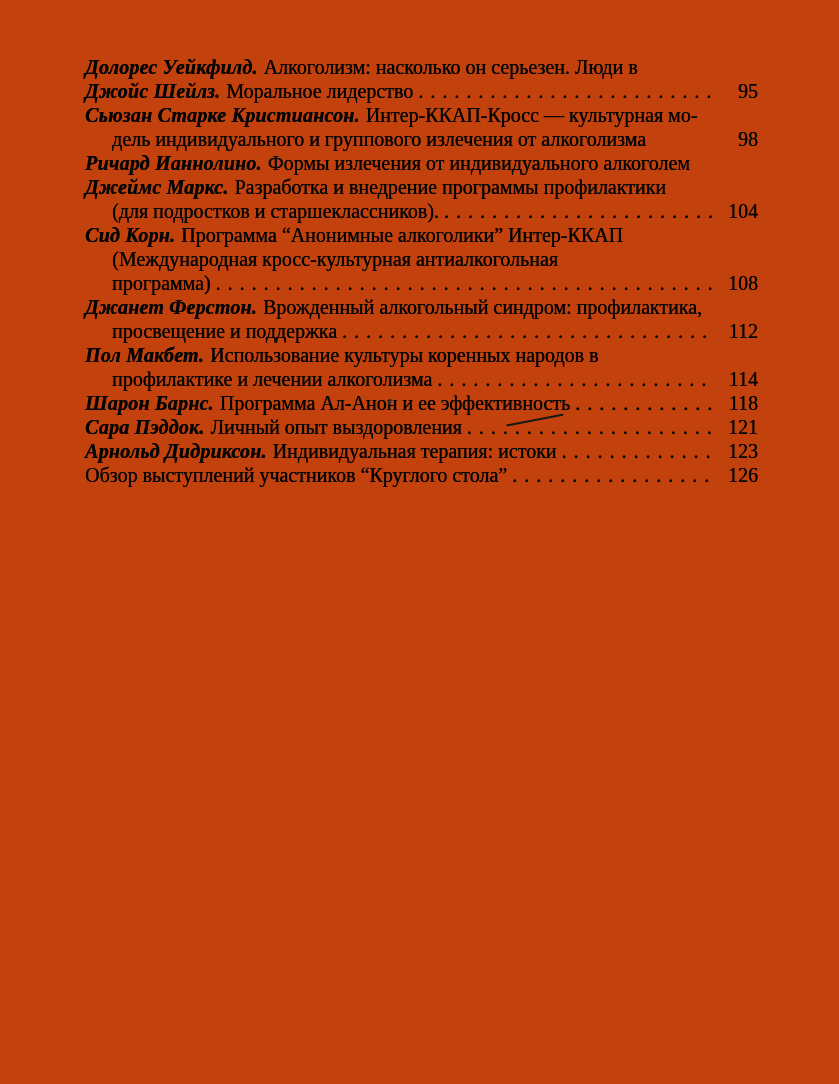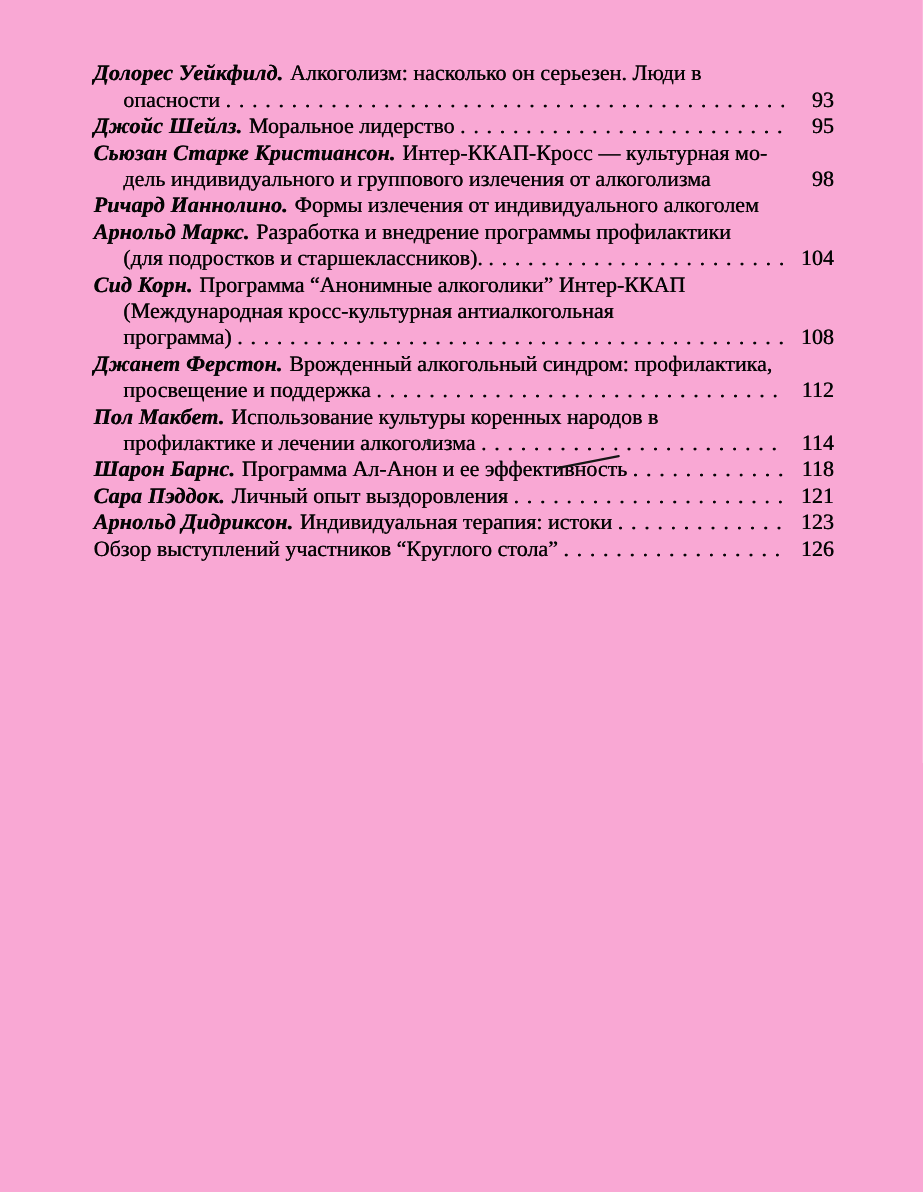--- a/index.html
+++ b/index.html
@@ -76,31 +76,26 @@
     width: 3px;
     height: 6px;
     background: #2a2a2a;
     border-radius: 0 0 2px 2px;
     transform: rotate(12deg);
   }
 </style>
 </head>
 <body>
 
-<div class="sheet" style="background: #f9a8d4; color: rgb(5, 5, 5);">
+<div class="sheet" style="background: #c2410c; color: rgb(5, 5, 5);">
   <div class="toc">
       <div class="entry">
         <div class="line">
           <span class="author">Долорес Уейкфилд.</span>
           <span class="text">Алкоголизм: насколько он серьезен. Люди в</span>
-        </div>
-        <div class="line cont">
-          <span class="text">опасности</span>
-          <span class="dots"></span>
-          <span class="page-num">93</span>
         </div>
       </div>
       <div class="entry">
         <div class="line">
           <span class="author">Джойс Шейлз.</span>
           <span class="text">Моральное лидерство</span>
           <span class="dots"></span>
           <span class="page-num">95</span>
         </div>
       </div>
@@ -116,21 +111,21 @@
         </div>
       </div>
       <div class="entry">
         <div class="line">
           <span class="author">Ричард Ианнолино.</span>
           <span class="text">Формы излечения от индивидуального алкоголем</span>
         </div>
       </div>
       <div class="entry">
         <div class="line">
-          <span class="author">Арнольд Маркс.</span>
+          <span class="author">Джеймс Маркс.</span>
           <span class="text">Разработка и внедрение программы профилактики</span>
         </div>
         <div class="line cont">
           <span class="text">(для подростков и старшеклассников).</span>
           <span class="dots"></span>
           <span class="page-num">104</span>
         </div>
       </div>
       <div class="entry">
         <div class="line">

